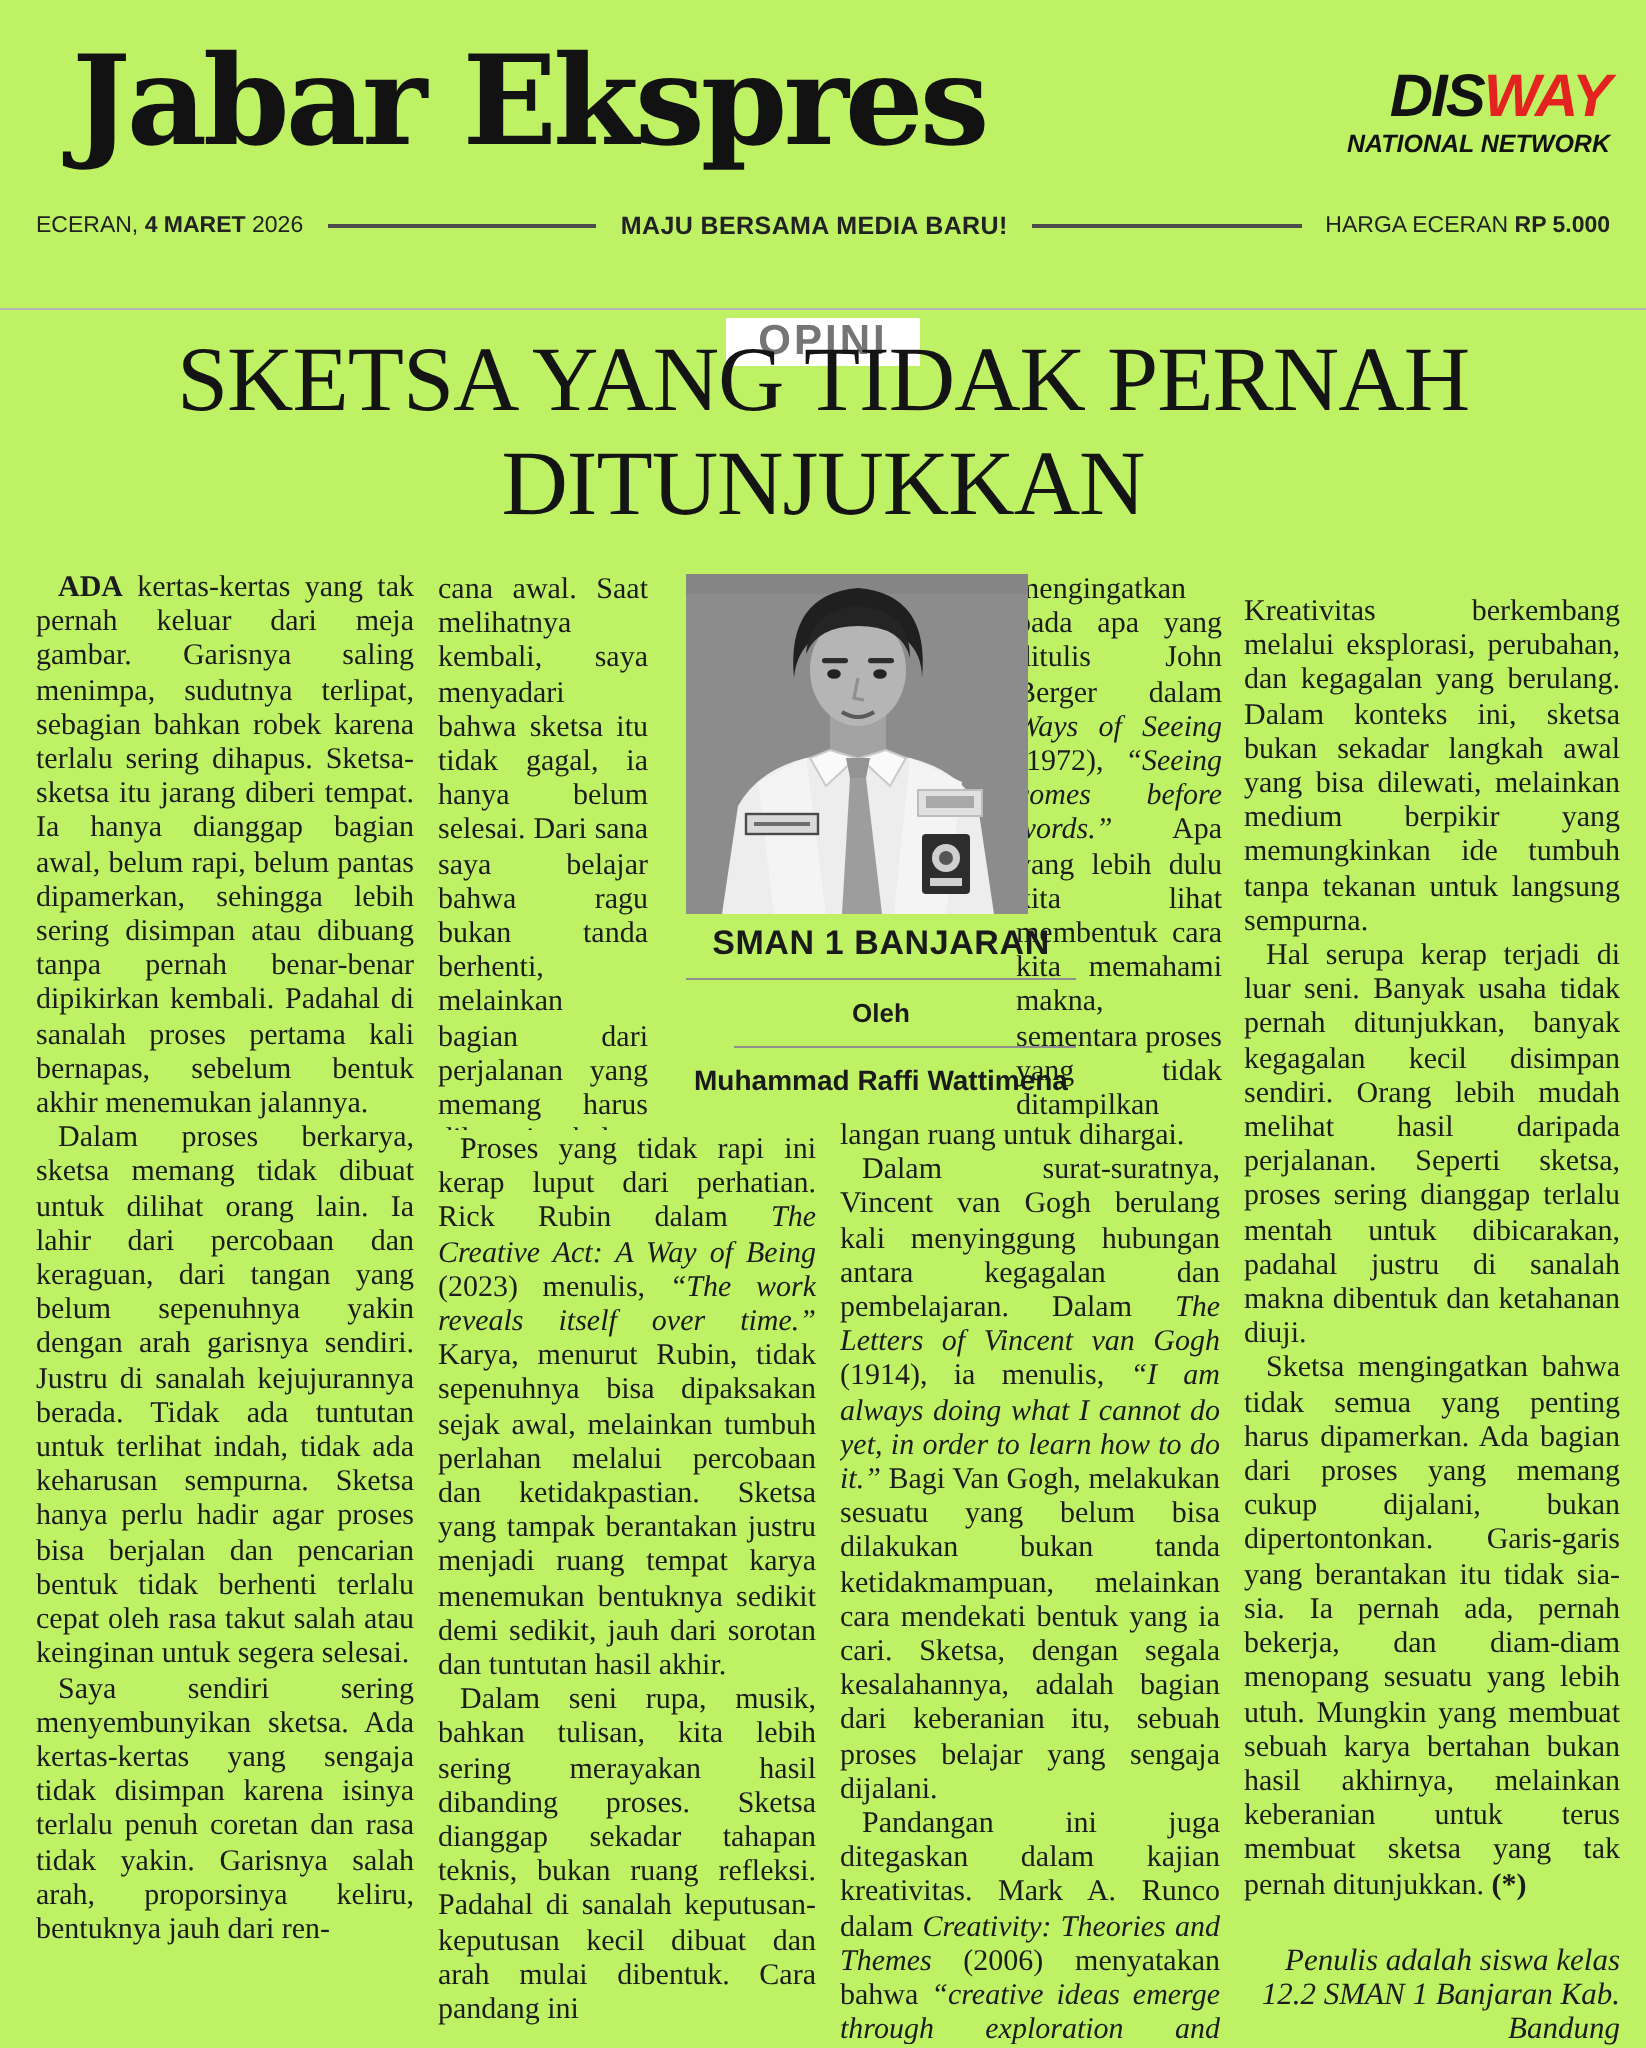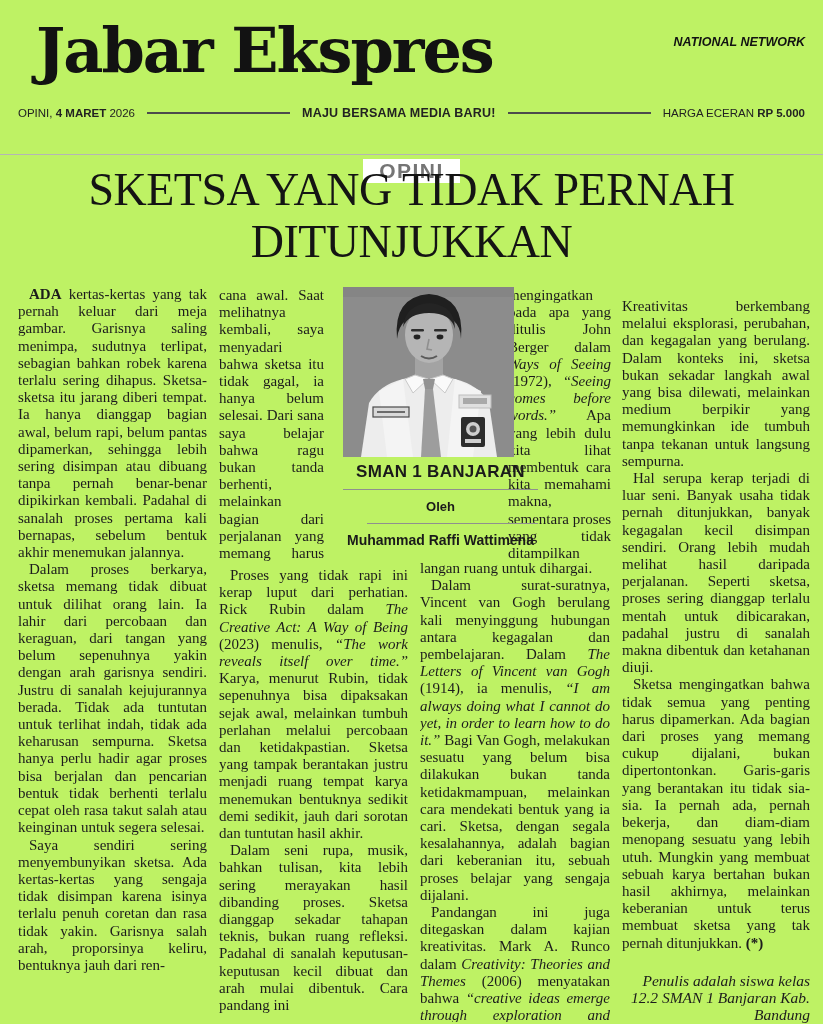--- a/index.html
+++ b/index.html
@@ -64,25 +64,26 @@
   .author-name{font-family:"Liberation Sans",sans-serif;font-weight:bold;font-size:14px;
       text-align:center;color:#1a1a1a;margin-top:8px;white-space:nowrap;}
 </style>
 </head>
 <body>
 
 <div class="page">
 
   <div class="masthead-title">Jabar Ekspres</div>
   <div class="network">
+    <div class="brand"><span class="dis">DIS</span><span class="way">WAY</span></div>
     <div class="sub">NATIONAL NETWORK</div>
   </div>
 
   <div class="dateline">
-    <span class="seg"><span>OPINI,</span> <span class="b">4 MARET</span> <span>2026</span></span>
+    <span class="seg"><span>ECERAN,</span> <span class="b">4 MARET</span> <span>2026</span></span>
     <span class="rule"></span>
     <span class="seg tagline">MAJU BERSAMA MEDIA BARU!</span>
     <span class="rule"></span>
     <span class="seg"><span>HARGA ECERAN</span> <span class="b">RP 5.000</span></span>
   </div>
 
   <div class="section-row">
     <div class="line"></div>
     <div class="label">OPINI</div>
   </div>

